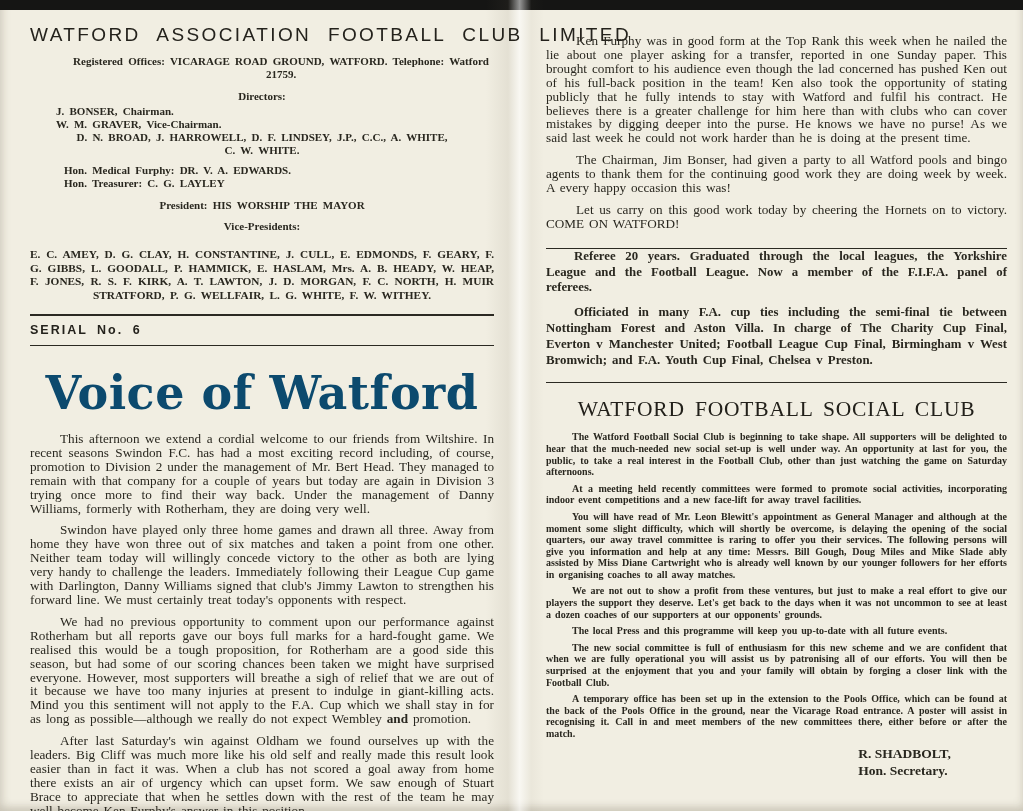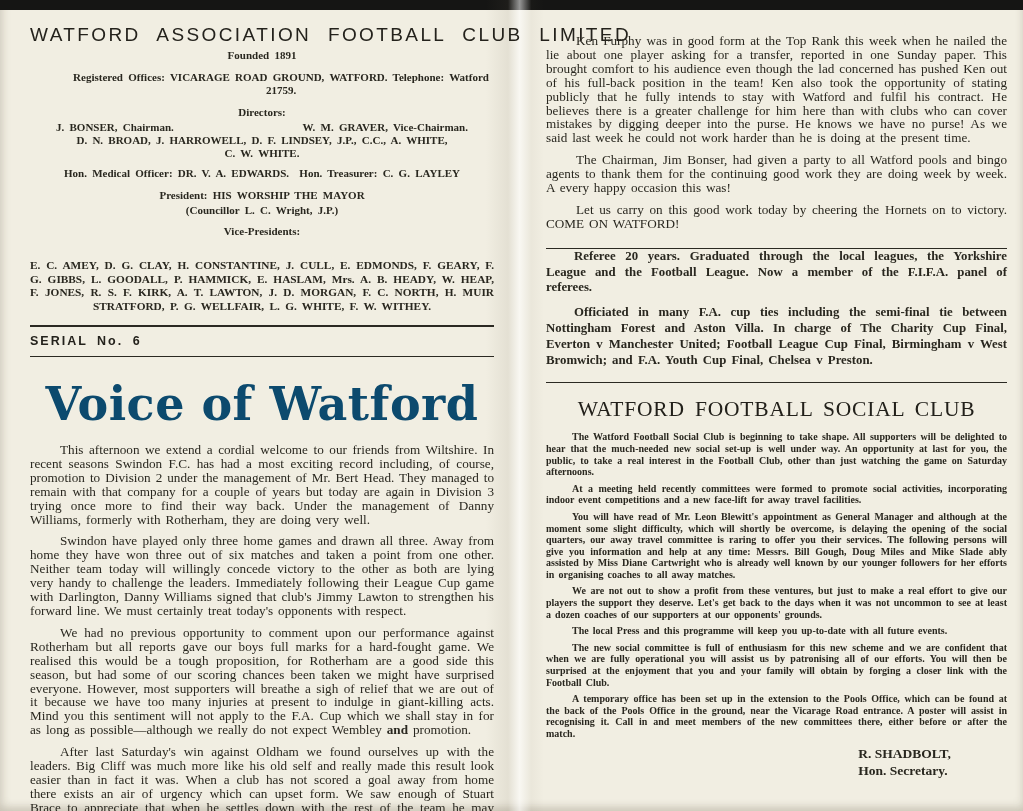--- a/index.html
+++ b/index.html
@@ -25,28 +25,28 @@
   
   .club-name{
     font-family:"Liberation Sans", sans-serif;
     font-size:19px;letter-spacing:2.4px;word-spacing:9px;
     text-align:center;white-space:nowrap;color:#24221c;
   }
   .hdr{font-size:11px;font-weight:bold;text-align:center;word-spacing:2.5px;line-height:13px;}
   .founded{margin-top:3px;}
   .reg{margin-top:9px;margin-left:38px;}
   .dir-label{margin-top:9px;}
-  .hdr-row{display:flex;justify-content:space-between;font-size:11px;font-weight:bold;line-height:13px;word-spacing:2.5px;}
+  .hdr-row{display:flex;justify-content:space-between;font-size:11px;font-weight:bold;line-height:13px;word-spacing:2.5px;flex-direction:column;}
   .row-chair{padding:0 26px;margin-top:2px;}
   .row-med{padding:0 34px;margin-top:7px;}
   .president{margin-top:9px;}
   .councillor{margin-top:2px;}
   .vp-label{margin-top:8px;}
   .vp-list{
-    margin-top:21px;font-size:11.3px;font-weight:bold;line-height:13.5px;word-spacing:2.5px;
+    margin-top:15px;font-size:11.3px;font-weight:bold;line-height:13.5px;word-spacing:2.5px;
     text-align:justify;text-align-last:center;
   }
   .officials{margin-top:9px;font-size:11.3px;}
 
   .serial-box{
     margin-top:12px;border-top:2px solid #2b2922;border-bottom:1.6px solid #2b2922;
     padding:7px 0 8px;text-align:left;
     font-family:"Liberation Sans", sans-serif;font-weight:bold;
     font-size:12.5px;letter-spacing:2px;word-spacing:4px;color:#24221c;
   }
@@ -91,35 +91,33 @@
 </style>
 </head>
 <body>
 
 <div class="sheet">
   <div class="scan-edge-top"></div>
   <div class="fold-crease"></div>
 
   <div class="col col-left">
     <div class="club-name">WATFORD ASSOCIATION FOOTBALL CLUB LIMITED</div>
-    <div class="hdr founded">Founded 1891</div>
     <div class="hdr reg">Registered Offices: VICARAGE ROAD GROUND, WATFORD. Telephone: Watford 21759.</div>
     <div class="hdr dir-label">Directors:</div>
     <div class="hdr-row row-chair">
       <span>J. BONSER, Chairman.</span>
       <span>W. M. GRAVER, Vice-Chairman.</span>
     </div>
     <div class="hdr">D. N. BROAD, J. HARROWELL, D. F. LINDSEY, J.P., C.C., A. WHITE,</div>
     <div class="hdr">C. W. WHITE.</div>
     <div class="hdr-row row-med">
-      <span>Hon. Medical Officer: DR. V. A. EDWARDS.</span>
+      <span>Hon. Medical Furphy: DR. V. A. EDWARDS.</span>
       <span>Hon. Treasurer: C. G. LAYLEY</span>
     </div>
     <div class="hdr president">President: HIS WORSHIP THE MAYOR</div>
-    <div class="hdr councillor">(Councillor L. C. Wright, J.P.)</div>
     <div class="hdr vp-label">Vice-Presidents:</div>
     <div class="vp-list">E. C. AMEY, D. G. CLAY, H. CONSTANTINE, J. CULL, E. EDMONDS, F. GEARY, F. G. GIBBS, L. GOODALL, P. HAMMICK, E. HASLAM, Mrs. A. B. HEADY, W. HEAP, F. JONES, R. S. F. KIRK, A. T. LAWTON, J. D. MORGAN, F. C. NORTH, H. MUIR STRATFORD, P. G. WELLFAIR, L. G. WHITE, F. W. WITHEY.</div>
 
     <div class="serial-box">
       <span>SERIAL No. 6</span>
     </div>
 
     <div class="headline">Voice of Watford</div>
 
     <p class="bp">This afternoon we extend a cordial welcome to our friends from Wiltshire. In recent seasons Swindon F.C. has had a most exciting record including, of course, promotion to Division 2 under the management of Mr. Bert Head. They managed to remain with that company for a couple of years but today are again in Division 3 trying once more to find their way back. Under the management of Danny Williams, formerly with Rotherham, they are doing very well.</p>

